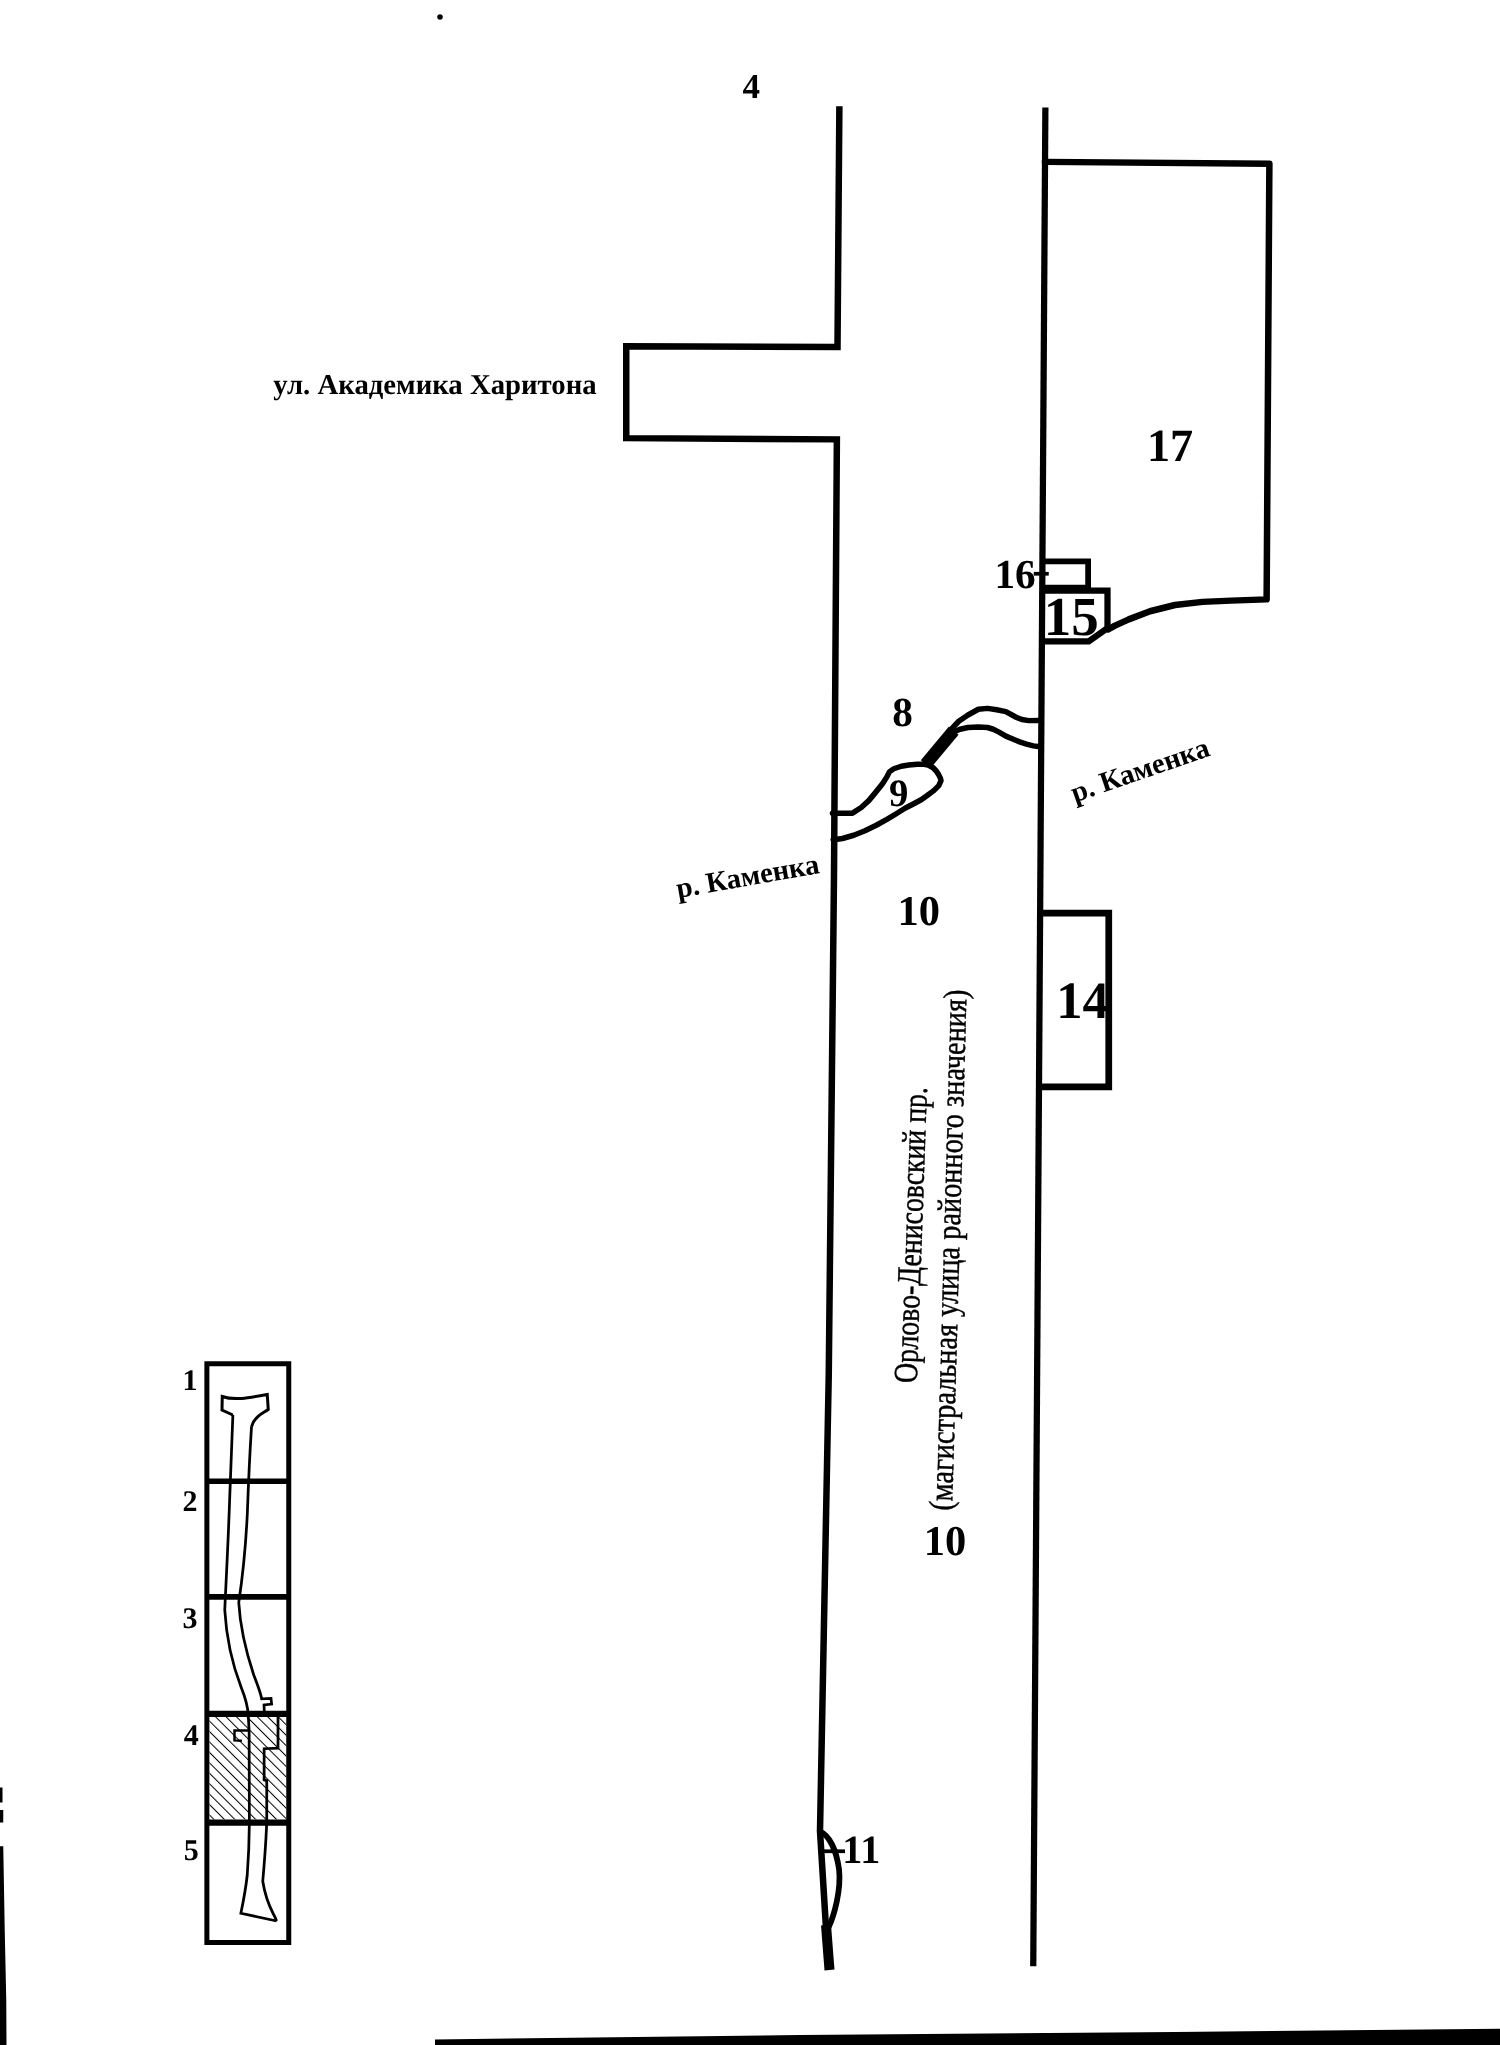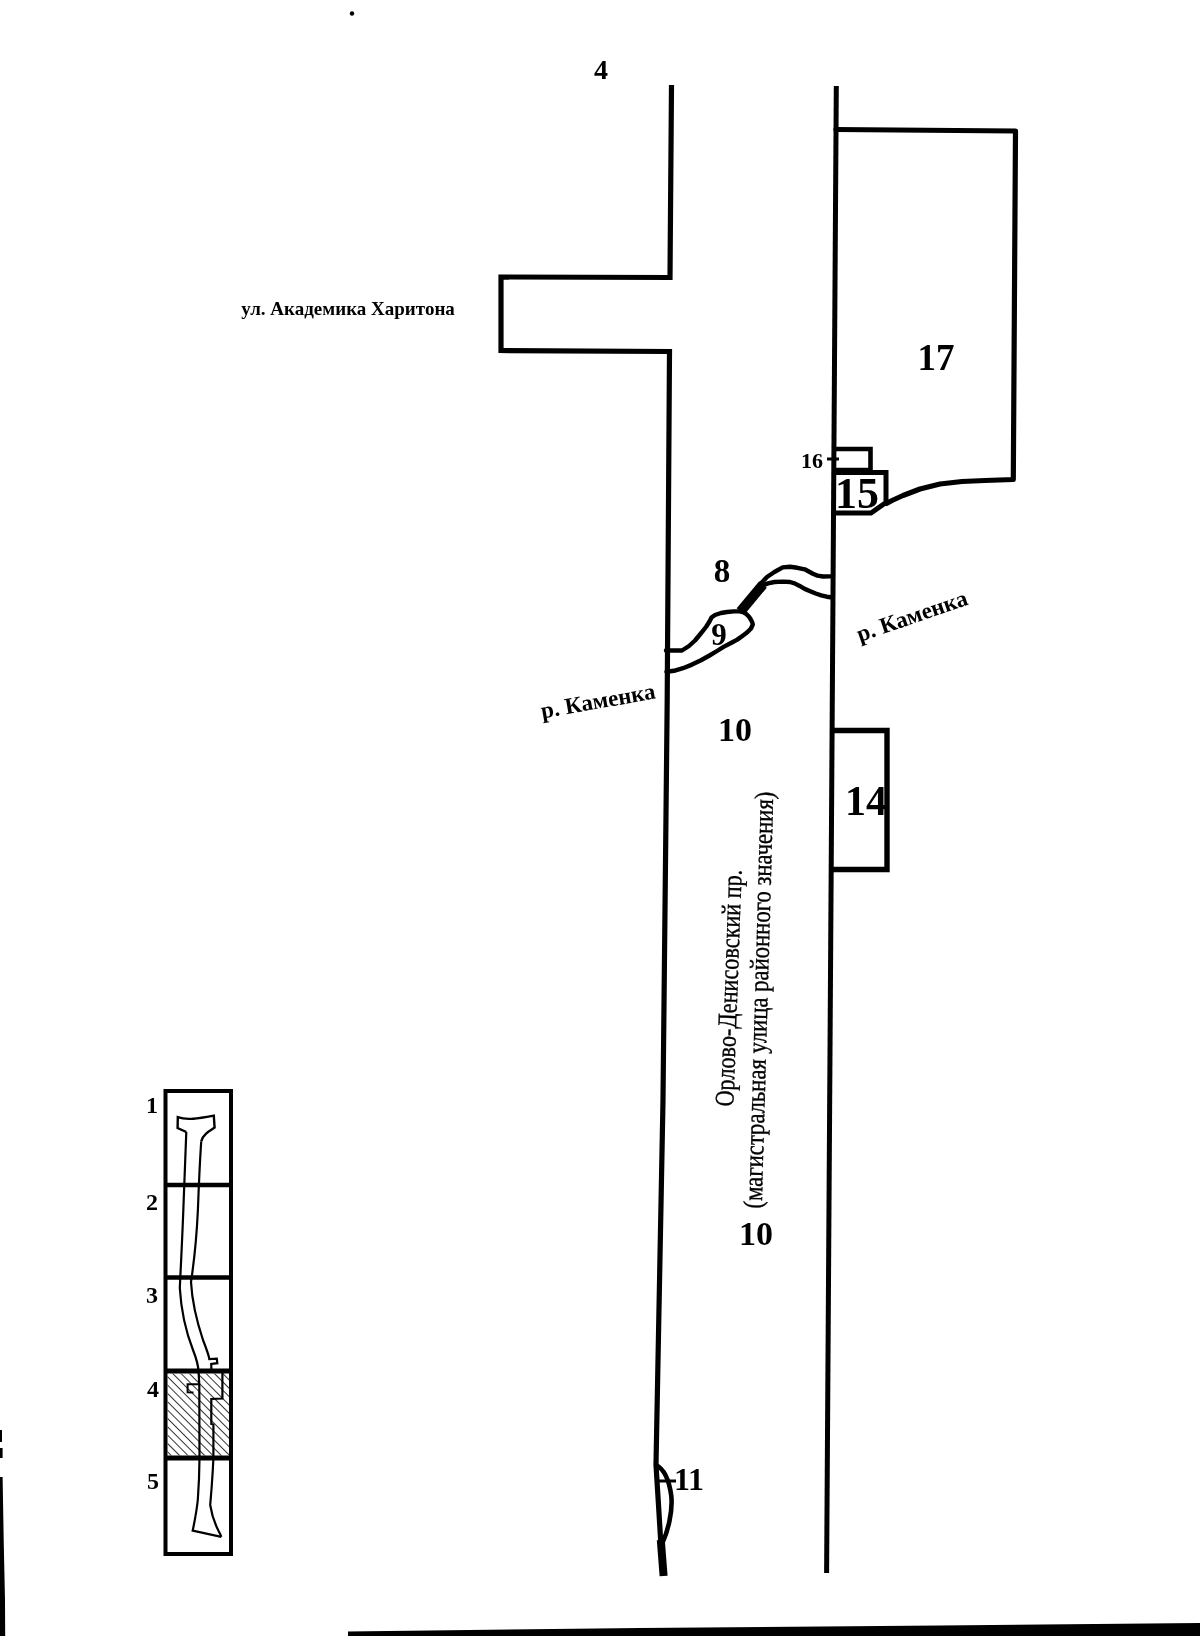--- a/index.html
+++ b/index.html
@@ -69,24 +69,24 @@
 
     <circle class="fill" cx="352" cy="13.5" r="2.2"></circle>
     <polygon class="fill" points="348,1631.5 640,1628 940,1625.5 1200,1623 1200,1636 348,1636"></polygon>
     <polygon class="fill" points="0,1477 2.6,1477 3.8,1545 5,1600 5.2,1636 0,1636"></polygon>
     <rect class="fill" x="0" y="1430" width="2" height="12"></rect>
     <rect class="fill" x="0" y="1448" width="2.6" height="10"></rect>
   </svg>
 
   <div class="label" style="left:601px; top:70px; font-size:28px;">4</div>
 
-  <div class="label" style="left:348px; top:308px; font-size:19px;">ул. Академика Харитона</div>
+  <div class="label" style="left:348px; top:308px; font-size:23px;">ул. Академика Харитона</div>
 
   <div class="label" style="left:936px; top:357px; font-size:37px;text-align:right;">17</div>
-  <div class="label" style="left:812px; top:461px; font-size:22px;">16</div>
+  <div class="label" style="left:812px; top:461px; font-size:33px;">16</div>
   <div class="label" style="left:857px; top:494px; font-size:44px;">15</div>
 
   <div class="label" style="left:722px; top:571px; font-size:33px;">8</div>
   <div class="label" style="left:719px; top:634px; font-size:31px;">9</div>
 
   <div class="label" style="left:912px; top:616px; font-size:23px; transform:translate(-50%,-50%) rotate(-19deg);">р. Каменка</div>
   <div class="label" style="left:598px; top:701px; font-size:23px; transform:translate(-50%,-50%) rotate(-10deg);">р. Каменка</div>
 
   <div class="label" style="left:735px; top:730px; font-size:34px;">10</div>
   <div class="label" style="left:866px; top:801px; font-size:42px;">14</div>

